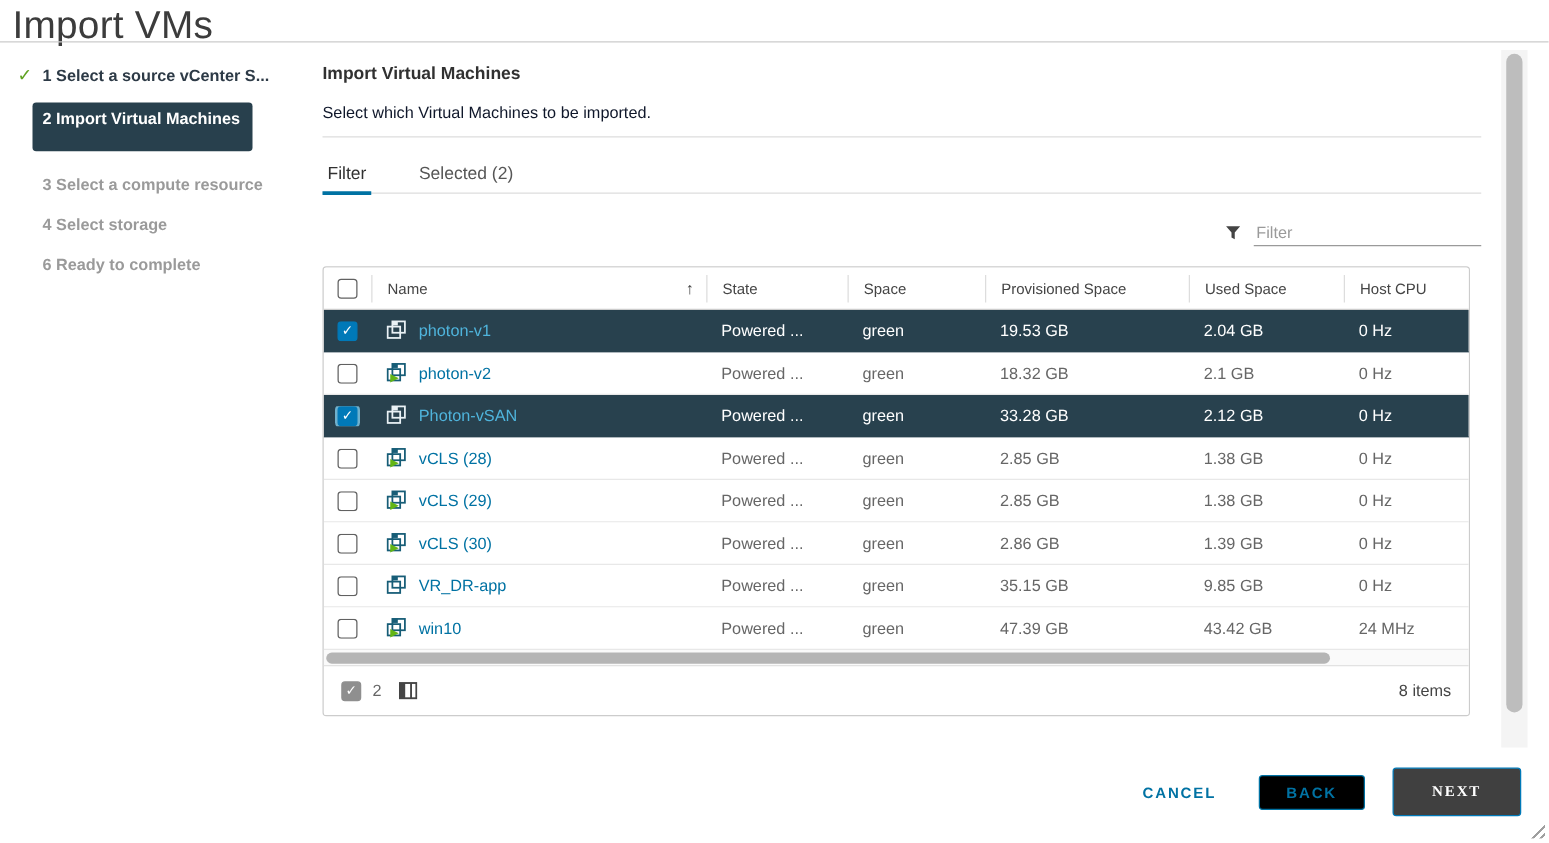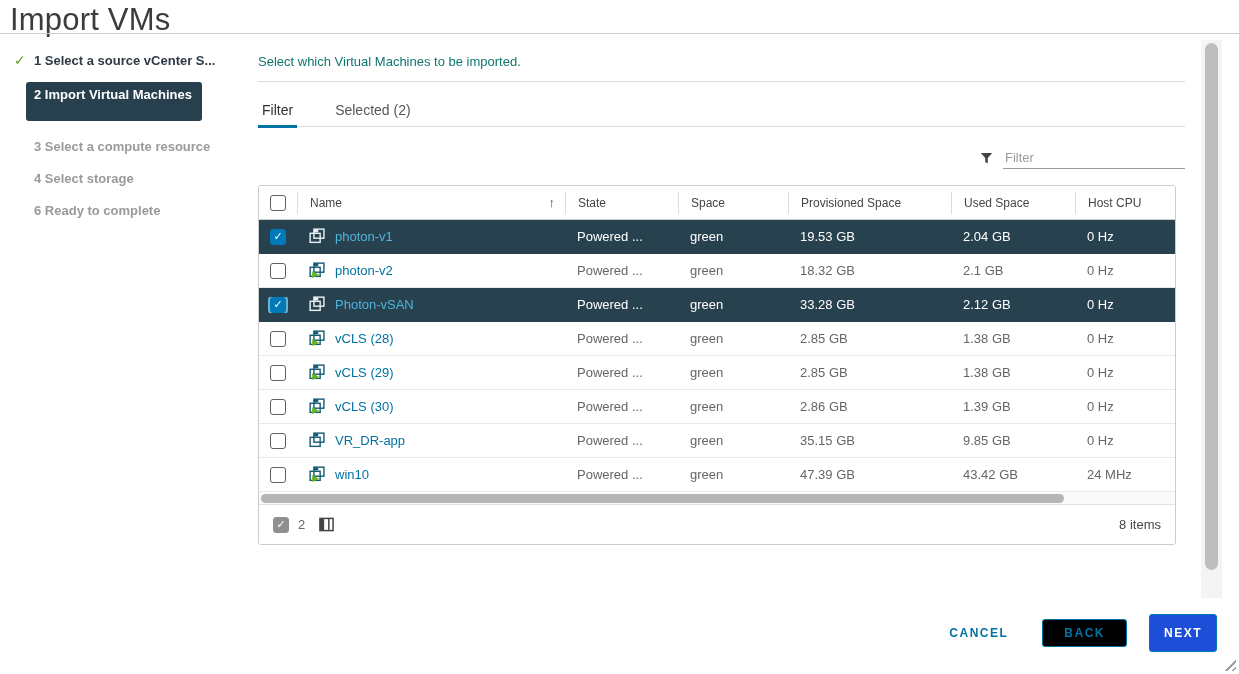--- a/index.html
+++ b/index.html
@@ -18,21 +18,21 @@
     padding:3px 8px 3px 22px; border-radius:3px; color:#9a9a9a; cursor:default;
     white-space:nowrap; overflow:hidden; }
   .step.completed { color:#2d3a46; cursor:pointer; }
   .step.active { background:#28404d; color:#ffffff; width:auto; display:inline-block; margin-left:14px;
     padding:5px 10px 19px 8px; }
   .step .check { position:absolute; left:2px; top:2px; color:#61a223; font-size:14px; font-weight:700; }
 
   
   .main { position:absolute; left:258px; top:50px; width:927px; }
   .panel-heading { font-size:14px; font-weight:700; color:#313131; }
-  .panel-sub { font-size:13px; color:#0f766e; margin-top:4px; }
+  .panel-sub { font-size:13px; color:#0f172a; margin-top:16px; }
   .panel-rule { height:1px; background:#dddddd; margin-top:12px; }
 
   
   .tabs { display:flex; gap:34px; margin-top:16px; border-bottom:1px solid #dddddd; }
   .tab { font-size:14px; color:#565656; padding:4px 4px 8px 4px; position:relative; cursor:pointer; }
   .tab.active { color:#313131; }
   .tab.active::after { content:""; position:absolute; left:0; right:0; bottom:-2px; height:3px; background:#0072a3; }
 
   
   .filterbar { display:flex; justify-content:flex-end; align-items:center; margin-top:18px; height:26px; }
@@ -87,21 +87,21 @@
   
   .vscroll { position:absolute; left:1201px; top:40px; width:21px; height:558px; background:#f4f4f4; }
   .vthumb { position:absolute; left:4px; top:3px; width:13px; height:527px; border-radius:7px; background:#bdbdbd; }
 
   
   .actions { position:absolute; right:22px; top:614px; display:flex; align-items:center; gap:22px; }
   .btn { font-size:12px; font-weight:700; letter-spacing:1.5px; border-radius:3px; cursor:pointer;
     font-family:"Liberation Sans","DejaVu Sans",sans-serif; }
   .btn-link { color:#0072a3; background:none; border:none; padding:10px 12px; }
   .btn-outline { color:#0072a3; background:#000000; border:1px solid #0072a3; padding:6px 21px; }
-  .btn-solid { color:#fff; background:#1d4ed8; border:1px solid #0079b8; padding:11px 14px; }
+  .btn-solid { color:#fff; background:#404040; border:1px solid #0079b8; padding:11px 31px;font-family:Liberation Serif, serif; }
 
   
   .resize-handle { position:absolute; right:3px; bottom:3px; width:14px; height:14px;
     background:repeating-linear-gradient(135deg, transparent 0 3px, #9f9f9f 3px 4.5px);
     clip-path:polygon(100% 0, 100% 100%, 0 100%); }
 </style>
 </head>
 <body>
 
 <div class="stage">
@@ -131,20 +131,21 @@
     </div>
   
   
     <div class="step pending">
       
       <span>6 Ready to complete</span>
     </div>
   </nav>
 
   <div class="main">
+    <div class="panel-heading">Import Virtual Machines</div>
     <div class="panel-sub">Select which Virtual Machines to be imported.</div>
     <div class="panel-rule"></div>
 
     <div class="tabs">
       <div class="tab active">Filter</div>
       <div class="tab">Selected (2)</div>
     </div>
 
     <div class="filterbar">
       <svg class="funnel" viewBox="0 0 12 12">

